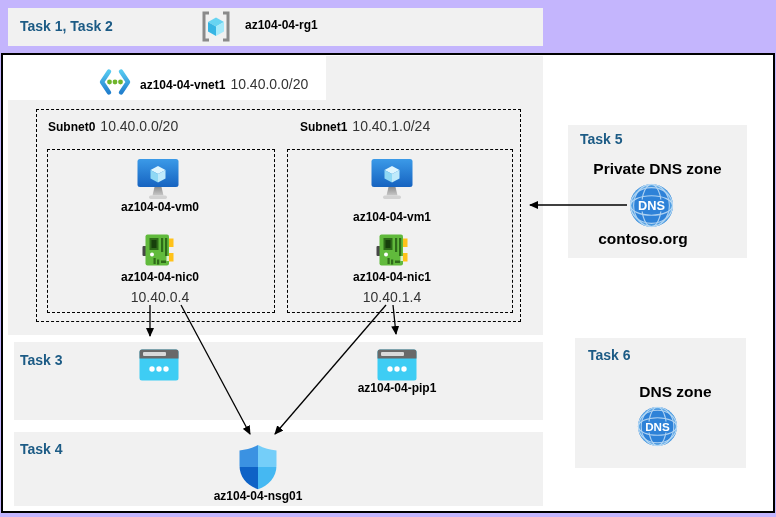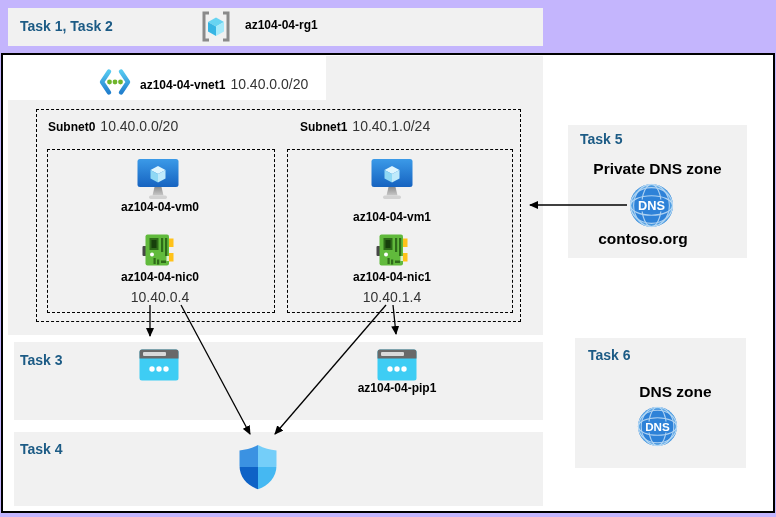--- a/index.html
+++ b/index.html
@@ -206,20 +206,21 @@
         <path d="M20,1 C26,4.3 32,5.9 38.5,6.4 V21.5 C38.5,33.5 30.5,41.5 20,45.3 C9.5,41.5 1.5,33.5 1.5,21.5 V6.4 C8,5.9 14,4.3 20,1 Z"></path>
       </clipPath>
     </defs>
     <g clip-path="url(#shc)">
       <rect x="0" y="0" width="20" height="23" fill="#3B92E2"></rect>
       <rect x="20" y="0" width="20" height="23" fill="#74CEF9"></rect>
       <rect x="0" y="23" width="20" height="23" fill="#0E62C6"></rect>
       <rect x="20" y="23" width="20" height="23" fill="#45B8F2"></rect>
     </g>
   </svg>
+  <div class="abs bold-name ctr nsg-name">az104-04-nsg01</div>
 
   <div class="abs box5"></div>
   <div class="abs task-label lbl-task5">Task 5</div>
   <div class="abs heading ctr t5-title">Private DNS zone</div>
   <svg class="abs t5-globe" width="45" height="45" viewBox="0 0 44 44">
     <circle cx="22" cy="22" r="21" fill="#2E82D8"></circle>
     <circle cx="22" cy="22" r="19.6" fill="none" stroke="#5FA9E6" stroke-width="2.2"></circle>
     <g fill="none" stroke="#CFE6F8" stroke-width="1.1" opacity="0.8">
       <ellipse cx="22" cy="22" rx="9.5" ry="20.6"></ellipse>
       <ellipse cx="22" cy="22" rx="17.5" ry="20.6"></ellipse>

